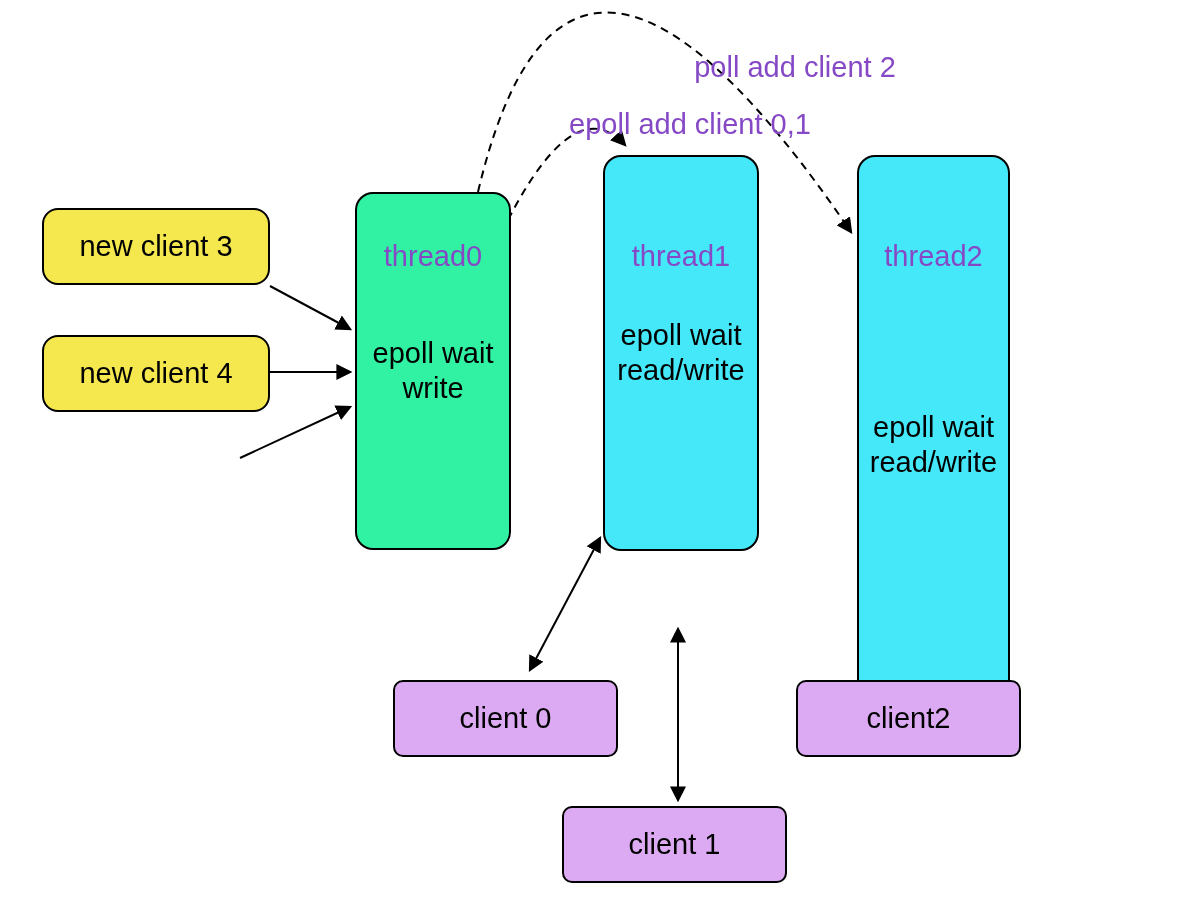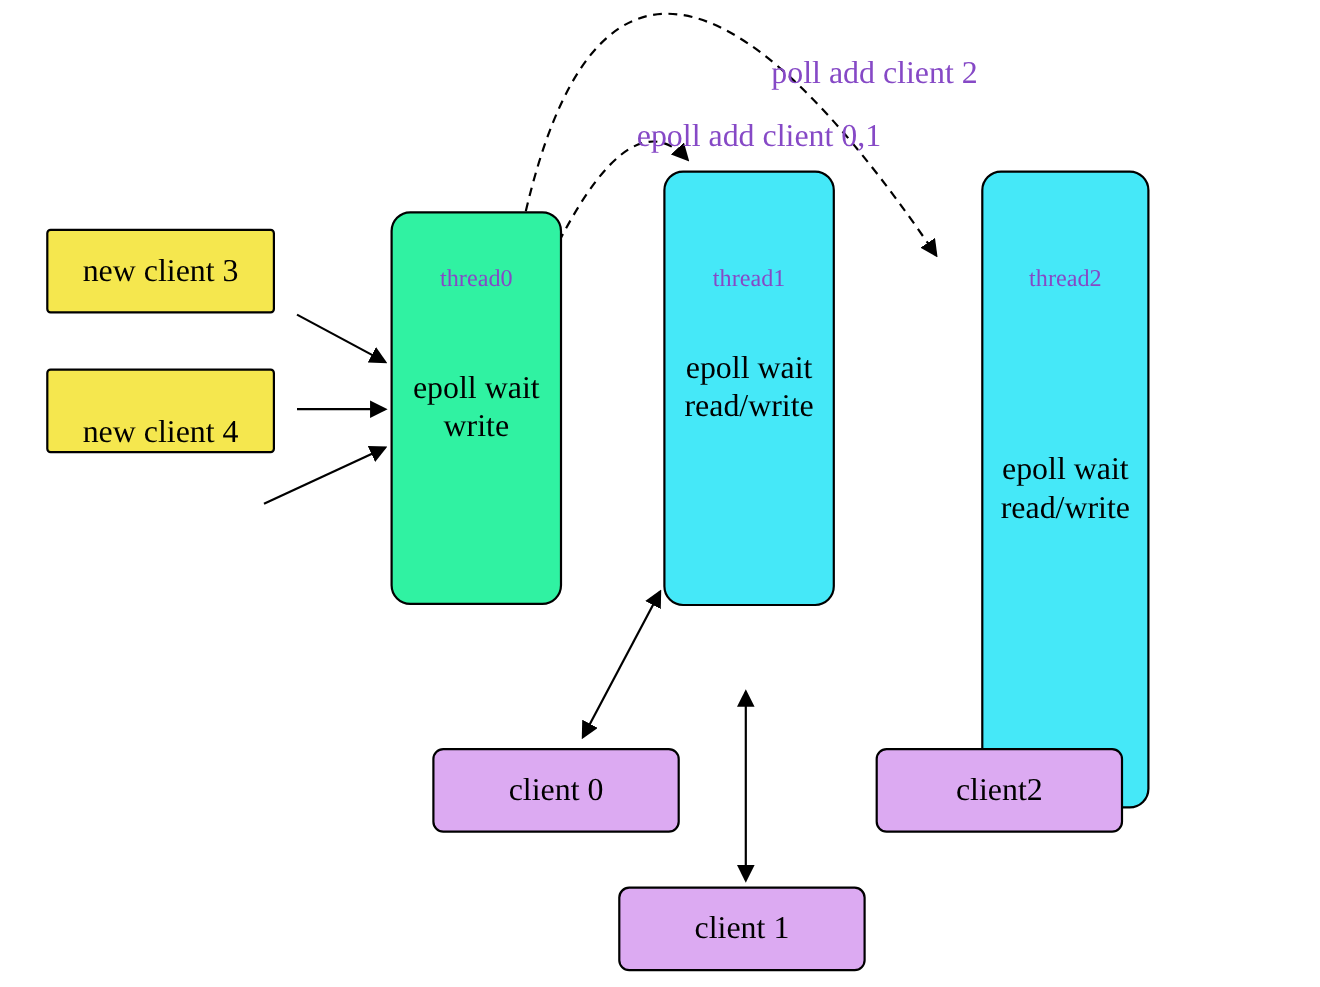--- a/index.html
+++ b/index.html
@@ -1,21 +1,21 @@
 <!DOCTYPE html>
 <html style="--yellow: #f5e74e; --green: #30f2a2; --cyan: #45e8f8; --purple: #dcaaf2; --ptext: #8649c6; --eltext: #8649c6; --arrow: #000000; --bg: #ffffff;"><head>
 <meta charset="utf-8">
 <style>
   html, body { margin: 0; padding: 0; background: #fff; }
   .canvas {
     position: relative;
     width: 1200px;
     height: 897px;
     background: var(--bg, #ffffff);
-    font-family: Liberation Serif, serif;
+    font-family: Liberation Sans, sans-serif;
     overflow: hidden;
   }
   svg.arrows {
     position: absolute;
     left: 0; top: 0;
     width: 1200px; height: 897px;
   }
   svg.arrows path.link {
     fill: none;
     stroke: var(--arrow, #000);
@@ -29,23 +29,23 @@
     box-sizing: border-box;
     border: 2px solid #000;
     display: flex;
     align-items: center;
     justify-content: center;
     text-align: center;
     font-size: 29px;
     color: #000;
   }
   .small-box {
-    width: 208px;
+    width: 228px;
     height: 77px;
-    border-radius: 4px;
+    border-radius: 16px;
   }
   .yellow { background: var(--yellow, #f5e74e); }
   .client-box {
     width: 225px;
     height: 77px;
     border-radius: 10px;
     background: var(--purple, #dcaaf2);
   }
   .tall-box {
     width: 156px;
@@ -53,21 +53,21 @@
     display: block;
   }
   .green { background: var(--green, #30f2a2); }
   .cyan { background: var(--cyan, #45e8f8); }
   .thread-name {
     position: absolute;
     left: 0;
     width: 100%;
     text-align: center;
     color: var(--ptext, #8649c6);
-    font-size: 22px;
+    font-size: 29px;
   }
   .thread-body {
     position: absolute;
     left: 0;
     top: 50%;
     transform: translateY(-50%);
     width: 100%;
     text-align: center;
     font-size: 29px;
     line-height: 1.22;
@@ -104,41 +104,41 @@
     <path class="link dashed" d="M 478 192 Q 567 -186 851 232" marker-end="url(#arrowhead)"></path>
     <path class="link dashed" d="M 508 220 Q 575 90 625 145" marker-end="url(#arrowhead)"></path>
   </svg>
 
   <div class="edge-label" style="left:795px; top:67px;">poll add client 2</div>
   <div class="edge-label" style="left:674px; top:124px;margin-left:16px;">epoll add client 0,1</div>
 
   <div class="box small-box yellow" style="left:42px; top:208px;">
     <span>new client 3</span>
   </div>
-  <div class="box small-box yellow" style="left:42px; top:335px;align-items:flex-end;">
+  <div class="box small-box yellow" style="left:42px; top:335px;">
     <span>new client 4</span>
   </div>
 
   <div class="box tall-box green" style="left:355px; top:192px; height:358px;">
     <div class="thread-name" style="top:46px;">thread0</div>
     <div class="thread-body">
       <span>epoll wait</span><br>
       <span>write</span>
     </div>
   </div>
 
   <div class="box tall-box cyan" style="left:603px; top:155px; height:396px;">
     <div class="thread-name" style="top:83px;">thread1</div>
     <div class="thread-body">
       <span>epoll wait</span><br>
       <span>read/write</span>
     </div>
   </div>
 
-  <div class="box tall-box cyan" style="left:857px; top:155px; height:580px; width:153px;margin-left:35px;">
+  <div class="box tall-box cyan" style="left:857px; top:155px; height:580px; width:153px;">
     <div class="thread-name" style="top:83px;">thread2</div>
     <div class="thread-body">
       <span>epoll wait</span><br>
       <span>read/write</span>
     </div>
   </div>
 
   <div class="box client-box" style="left:393px; top:680px;">
     <span>client 0</span>
   </div>

